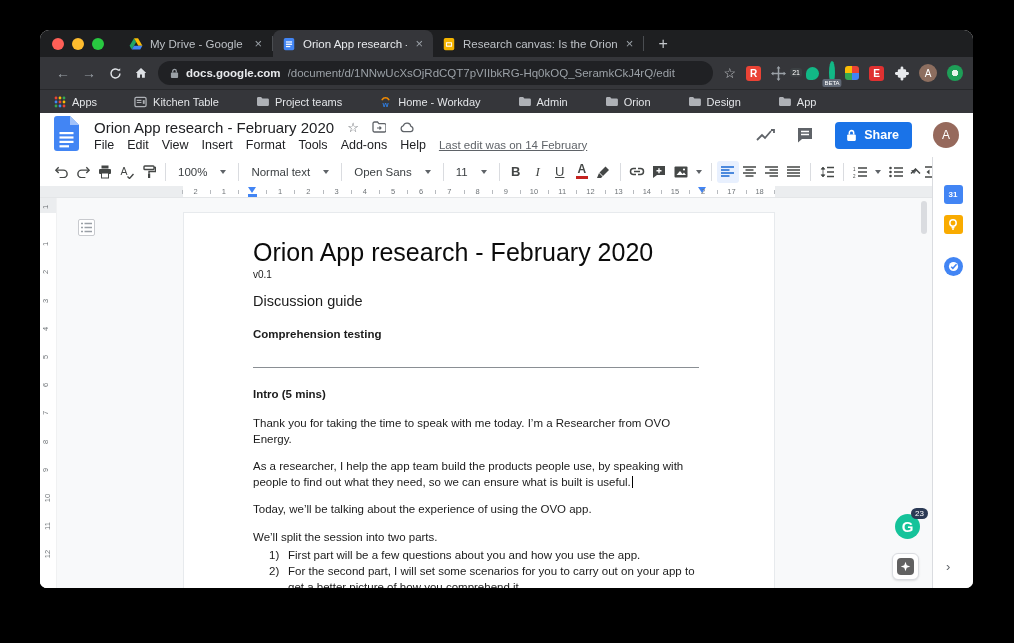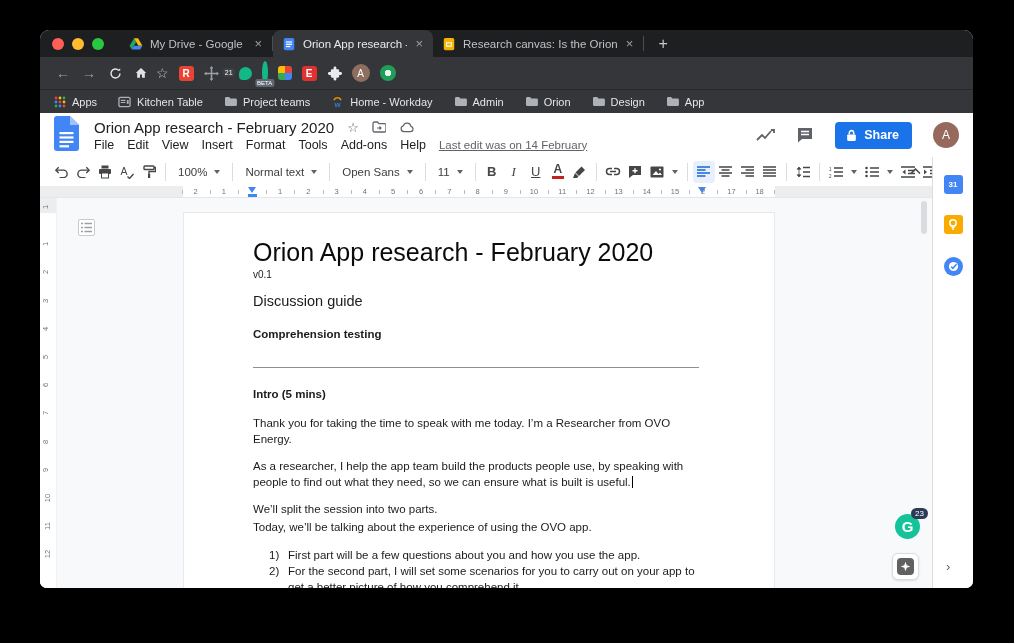--- a/index.html
+++ b/index.html
@@ -44,21 +44,21 @@
   .beta-arc { width:13px; height:13px; border-radius:50%; border:3px solid #12b886; border-bottom-color:transparent; }
   .beta-tag { position:absolute; left:50%; transform:translateX(-50%); bottom:-5px; background:#5f6774; color:#fff;
               font-size:6px; line-height:8px; padding:0 2px; border-radius:2px; }
   .photos-ic { width:14px; height:14px; border-radius:3px; background:conic-gradient(#ea4335 0 25%, #4285f4 0 50%, #34a853 0 75%, #fbbc04 0); }
   .green-circle { width:16px; height:16px; border-radius:50%; background:radial-gradient(circle, #e6f4ea 0 3px, #1e9e57 3px); }
   .green-blob { width:13px; height:13px; border-radius:50% 50% 50% 4px; background:#12b886; }
   .green-21 { width:15px; height:14px; border-radius:3px 3px 6px 6px; background:#21c063; }
 
   
   .bookmarks { height:24px; background:#35363a; display:flex; align-items:center; flex:none; padding:0 14px;
-               gap:21px; border-top:1px solid rgba(0,0,0,.25); }
+               gap:37px; border-top:1px solid rgba(0,0,0,.25); }
   .bm { display:flex; align-items:center; gap:6px; color:#e3e5e8; font-size:11px; white-space:nowrap; }
 
   
   .docs-header { height:44px; background:#fff; display:flex; align-items:center; flex:none; padding:0 14px 0 12px; }
   .title-block { margin-left:13px; }
   .trow1 { display:flex; align-items:center; gap:13px; }
   .doc-title { font-size:15px; color:#202124; white-space:nowrap; }
   .hicon { color:#5f6368; font-size:13px; display:grid; place-items:center; }
   .trow2 { display:flex; align-items:center; gap:13px; margin-top:2px; }
   .menu-item { font-size:12.5px; color:#202124; }
@@ -68,21 +68,21 @@
                gap:7px; padding:0 13px 0 11px; font-size:12.5px; font-weight:bold; }
   .docs-avatar { width:26px; height:26px; border-radius:50%; background:#96695c; color:#fff; font-size:12px;
                  display:grid; place-items:center; }
 
   
   .docs-toolbar { height:29px; background:#fff; display:flex; align-items:center; flex:none;
                   padding-left:10px; margin-right:41px; position:relative; overflow:hidden; }
   .tbtn { width:22px; height:22px; display:grid; place-items:center; border-radius:3px; flex:none; color:#444746; }
   .tbtn.active { background:#e8f0fe; }
   .sep { width:1px; height:18px; background:#dadce0; margin:0 5px; flex:none; }
-  .ddl { display:flex; align-items:center; gap:7px; font-size:11.5px; color:#3c4043; padding:0 7px; flex:none; }
+  .ddl { display:flex; align-items:center; gap:13px; font-size:11.5px; color:#3c4043; padding:0 7px; flex:none; }
   .caret { width:0; height:0; border-left:3.5px solid transparent; border-right:3.5px solid transparent;
            border-top:4px solid #5f6368; }
   .fmt-b { font-weight:bold; font-size:13px; color:#444746; }
   .fmt-i { font-style:italic; font-size:13px; font-family:"Liberation Serif", serif; color:#444746; }
   .fmt-u { text-decoration:underline; font-size:13px; color:#444746; }
   .fmt-a { font-size:12px; font-weight:bold; color:#444746; line-height:11px; text-align:center; }
   .fmt-a .bar { display:block; width:12px; height:3px; background:#c5221f; margin-top:1px; }
   .collapse-btn { position:absolute; right:6px; top:3px; }
 
   
@@ -194,20 +194,28 @@
           <path d="M13.5 8a5.5 5.5 0 1 1-1.6-3.9" stroke="#dee1e5" stroke-width="1.8" fill="none"></path>
           <path d="M13.8 1.5v3.2h-3.2z" fill="#dee1e5"></path>
         </svg>
     </span>
     <span class="navbtn">
       <svg width="14" height="14" viewBox="0 0 16 16">
           <path d="M8 2.2 2 8h1.6v5.5h3.3V9.8h2.2v3.7h3.3V8H14z" fill="#dee1e5"></path>
         </svg>
     </span>
 
+    <div class="omnibox">
+      <svg width="9" height="11" viewBox="0 0 10 12">
+          <rect x="1" y="5" width="8" height="6" rx="1" fill="#9aa0a6"></rect>
+          <path d="M3 5V3.5a2 2 0 0 1 4 0V5" stroke="#9aa0a6" stroke-width="1.4" fill="none"></path>
+        </svg>
+      <span class="host">docs.google.com</span>
+        <span class="path">/document/d/1NNwUcXsOjRdCQT7pVIIbkRG-Hq0kOQ_SeramkCkJ4rQ/edit</span>
+    </div>
 
     <span class="starbtn">☆</span>
 
     <div class="extrow">
       <span class="ext-square" style="background:#ea4335;">R</span>
       <svg width="15" height="15" viewBox="0 0 16 16">
           <path d="M8 1v14M1 8h14" stroke="#9aa0a6" stroke-width="1.6"></path>
           <path d="M8 0l2 2.6H6zM8 16l2-2.6H6zM0 8l2.6-2v4zM16 8l-2.6-2v4z" fill="#9aa0a6"></path>
         </svg>
       <span class="extbadge-wrap">
@@ -584,22 +592,22 @@
 
     <div class="paper">
       <div class="d-title">Orion App research - February 2020</div>
       <div class="d-version">v0.1</div>
       <div class="d-subtitle">Discussion guide</div>
       <div class="d-section">Comprehension testing</div>
       <hr class="d-hr">
       <div class="d-heading">Intro (5 mins)</div>
       <p class="d-p">Thank you for taking the time to speak with me today. I’m a Researcher from OVO Energy.</p>
       <p class="d-p"><span>As a researcher, I help the app team build the products people use, by speaking with people to find out what they need, so we can ensure what is built is useful.</span><span class="cursor-caret"></span></p>
+      <p class="d-p">Today, we’ll be talking about the experience of using the OVO app.</p>
       <p class="d-p tight">We’ll split the session into two parts.</p>
-      <p class="d-p">Today, we’ll be talking about the experience of using the OVO app.</p>
       <ol class="d-list">
         <li><span class="num">1)</span><span>First part will be a few questions about you and how you use the app.</span></li>
         <li><span class="num">2)</span><span>For the second part, I will set some scenarios for you to carry out on your app to get a better picture of how you comprehend it.</span></li>
       </ol>
 
     </div>
 
     <div class="scroll-thumb"></div>
 
     <div class="grammarly">
@@ -610,21 +618,21 @@
     <div class="explore-btn">
       <span class="explore-inner">
         <svg width="11" height="11" viewBox="0 0 16 16">
             <path d="M8 1l1.8 5.2L15 8l-5.2 1.8L8 15 6.2 9.8 1 8l5.2-1.8z" fill="#fff"></path>
           </svg>
       </span>
     </div>
   </div>
 
   <div class="side-strip">
-    <span class="ss-icon" style="top:17px;">
+    <span class="ss-icon" style="top:27px;">
       <span class="cal-ic">31</span>
     </span>
     <span class="ss-icon" style="top:57px;">
       <span class="keep-ic">
         <svg width="10" height="11" viewBox="0 0 10 11">
             <circle cx="5" cy="4" r="3.2" fill="none" stroke="#fff" stroke-width="1.5"></circle>
             <path d="M3.5 8.5h3M4 10.2h2" stroke="#fff" stroke-width="1.3"></path>
           </svg>
       </span>
     </span>

